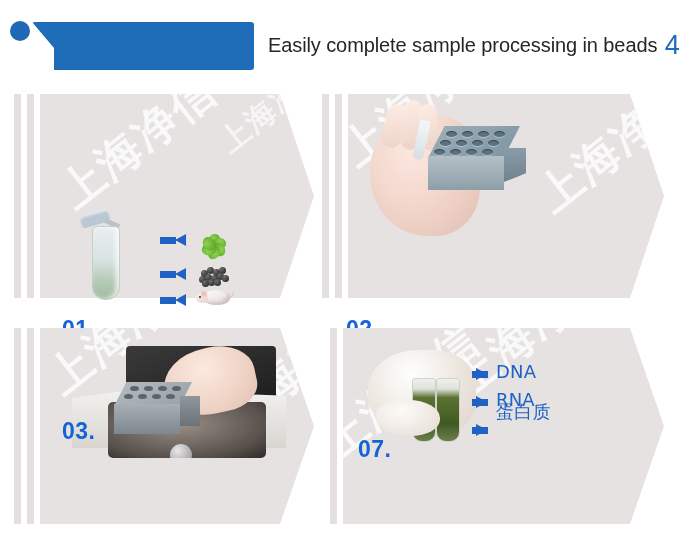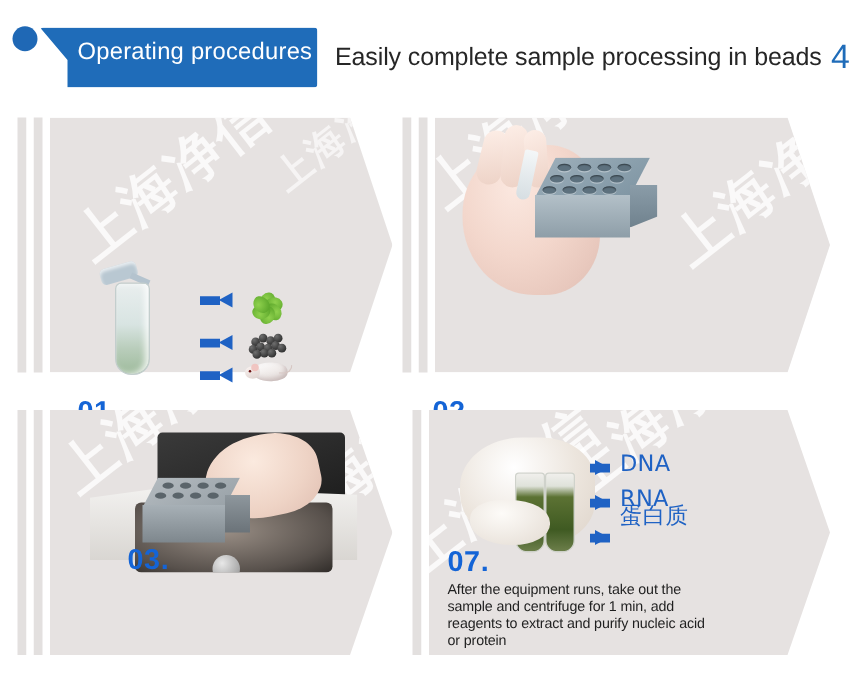--- a/index.html
+++ b/index.html
@@ -386,21 +386,20 @@
     letter-spacing: .2px;
     font-family: "DejaVu Sans", sans-serif;
   }
 </style>
 </head>
 <body>
 
 <div class="header">
   <div class="badge-dot"></div>
   <div class="badge"></div>
-  <div class="badge-label">Operating procedures</div>
   <div class="header-sub">
     <span>Easily complete sample processing in beads</span>
     <span class="big-num">4</span>
     <span>steps:</span>
   </div>
 </div>
 
 <div class="card" style="left:14px; top:94px; width:300px; height:204px;">
   <div class="bar" style="left:0px;"></div>
   <div class="bar" style="left:13px;"></div>
@@ -508,21 +507,21 @@
     <div class="p3-hole" style="left:100px; top:46px;"></div>
     <div class="p3-hole" style="left:52px; top:54px;"></div>
     <div class="p3-hole" style="left:66px; top:54px;"></div>
     <div class="p3-hole" style="left:80px; top:54px;"></div>
     <div class="p3-hole" style="left:94px; top:54px;"></div>
     <div class="p3-block-front"></div>
     <div class="p3-block-side"></div>
     <div class="p3-knob"></div>
   </div>
 
-  <div class="step-num" style="left:48px; top:106px;margin-left:40px;">03.</div>
+  <div class="step-num" style="left:48px; top:90px;">03.</div>
 </div>
 
 <div class="card" style="left:330px; top:328px; width:334px; height:196px;">
   <div class="bar" style="left:0px;"></div>
   <div class="body arrow" style="left:13px; width:321px;">
     <div class="wm" style="left:96px; top:-28px;">上海净信</div>
     <div class="wm" style="left:-34px; top:34px;">上海净信</div>
   </div>
 
   <div class="photo" style="left:38px; top:16px; width:140px; height:104px;">
@@ -535,14 +534,13 @@
   <div class="arrow-ic rt" style="left:132px; top:40px;"></div>
   <div class="lbl-row" style="left:166px; top:33px;">DNA</div>
 
   <div class="arrow-ic rt" style="left:132px; top:68px;"></div>
   <div class="lbl-row" style="left:166px; top:61px;">RNA</div>
 
   <div class="arrow-ic rt" style="left:132px; top:96px;"></div>
   <div class="lbl-row" style="left:166px; top:72px;text-align:right;">蛋白质</div>
 
   <div class="step-num" style="left:28px; top:108px;">07.</div>
-  <div class="caption" style="left:28px; top:138px; width:218px;">After the equipment runs, take out the sample and centrifuge for 1 min, add reagents to extract and purify nucleic acid or protein</div>
 </div>
 
 </body></html>

